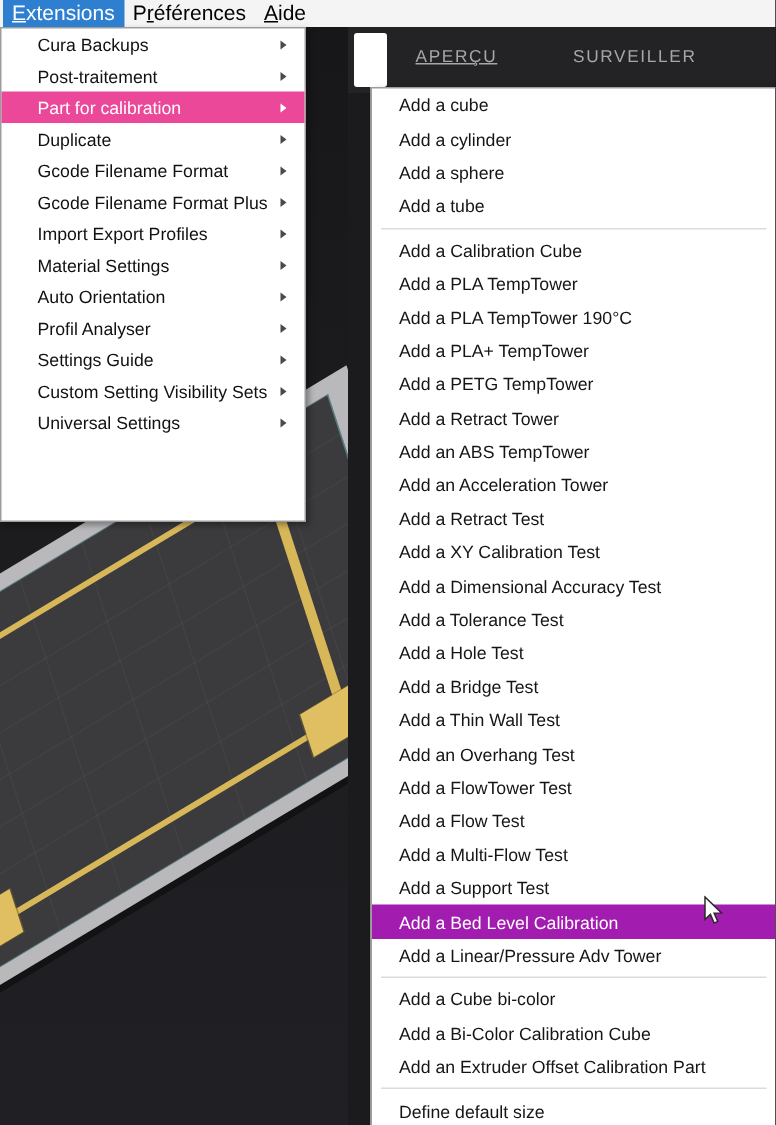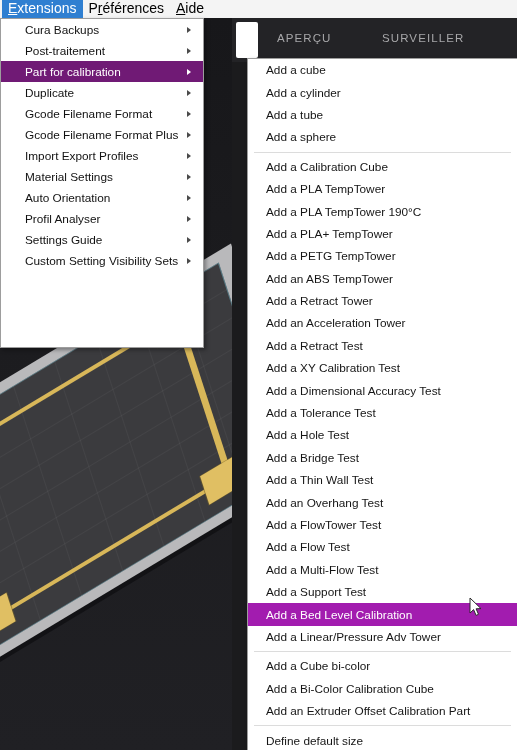--- a/index.html
+++ b/index.html
@@ -26,21 +26,21 @@
   .mb-u{text-decoration:underline;}
 
   
   .toolbar{position:absolute;left:232px;top:18px;width:285px;height:44px;background:#232326;z-index:5;}
   .toolbar .stagebtn{
     position:absolute;left:4px;top:4px;width:22px;height:36px;background:#ffffff;border-radius:2px;
   }
   .toolbar .stagelabel{
     position:absolute;top:14px;font-size:11.5px;letter-spacing:1.1px;color:#a7a7a9;
   }
-  .toolbar .stagelabel.preview{left:45px;}
+  .toolbar .stagelabel.preview{left:45px;text-decoration:underline;}
   .toolbar .stagelabel.monitor{left:150px;}
 
   
   .viewport{position:absolute;left:0;top:18px;width:232px;height:732px;background:#1a1a1c;overflow:hidden;z-index:1;}
   .viewport .vpfill{position:absolute;inset:0;background:linear-gradient(180deg,#17171a 0%,#1c1c1f 45%,#202024 100%);}
 
   
   .bedwrap{position:absolute;left:-120px;top:190px;width:520px;height:520px;
            transform:rotate(-31deg) skewX(-13deg) scaleY(.56);transform-origin:50% 50%;}
   .bed-shadow{position:absolute;left:6px;top:8px;width:420px;height:420px;background:#0d0d0f;opacity:.7;}
@@ -61,21 +61,21 @@
   
   .menu-left{
     position:absolute;left:0;top:18px;width:204px;height:330px;background:#ffffff;
     border:1px solid #9d9d9d;box-sizing:border-box;z-index:30;
     box-shadow:2px 2px 4px rgba(0,0,0,.35);
   }
   .menu-left .mrow{
     position:relative;height:21px;display:flex;align-items:center;
     padding-left:24px;font-size:11.8px;color:#111;white-space:nowrap;
   }
-  .menu-left .mrow.sel{background:#701a75;color:#ffffff;}
+  .menu-left .mrow.sel{background:#ec4899;color:#ffffff;}
   .menu-left .arrow{
     position:absolute;right:12px;top:50%;transform:translateY(-50%);
     width:0;height:0;border-left:4px solid #4a4a4a;border-top:3.5px solid transparent;border-bottom:3.5px solid transparent;
   }
   .menu-left .mrow.sel .arrow{border-left-color:#ffffff;}
 
   
   .menu-right{
     position:absolute;left:247px;top:58px;width:270px;height:692px;background:#ffffff;
     border-top:1px solid #9d9d9d;border-left:1px solid #9d9d9d;box-sizing:border-box;z-index:35;
@@ -176,56 +176,60 @@
         <span class="arrow"></span>
       </div>
       <div class="mrow">
         <span>Settings Guide</span>
         <span class="arrow"></span>
       </div>
       <div class="mrow">
         <span>Custom Setting Visibility Sets</span>
         <span class="arrow"></span>
       </div>
+      <div class="mrow">
+        <span>Universal Settings</span>
+        <span class="arrow"></span>
+      </div>
     </div>
 
   <div class="menu-right" id="menu-right">
       <div class="srow">
         <span>Add a cube</span>
       </div>
       <div class="srow">
         <span>Add a cylinder</span>
       </div>
       <div class="srow">
+        <span>Add a sphere</span>
+      </div>
+      <div class="srow">
         <span>Add a tube</span>
       </div>
-      <div class="srow">
-        <span>Add a sphere</span>
-      </div>
       <div class="sep"></div>
       <div class="srow">
         <span>Add a Calibration Cube</span>
       </div>
       <div class="srow">
         <span>Add a PLA TempTower</span>
       </div>
       <div class="srow">
         <span>Add a PLA TempTower 190°C</span>
       </div>
       <div class="srow">
         <span>Add a PLA+ TempTower</span>
       </div>
       <div class="srow">
         <span>Add a PETG TempTower</span>
       </div>
       <div class="srow">
+        <span>Add a Retract Tower</span>
+      </div>
+      <div class="srow">
         <span>Add an ABS TempTower</span>
-      </div>
-      <div class="srow">
-        <span>Add a Retract Tower</span>
       </div>
       <div class="srow">
         <span>Add an Acceleration Tower</span>
       </div>
       <div class="srow">
         <span>Add a Retract Test</span>
       </div>
       <div class="srow">
         <span>Add a XY Calibration Test</span>
       </div>

